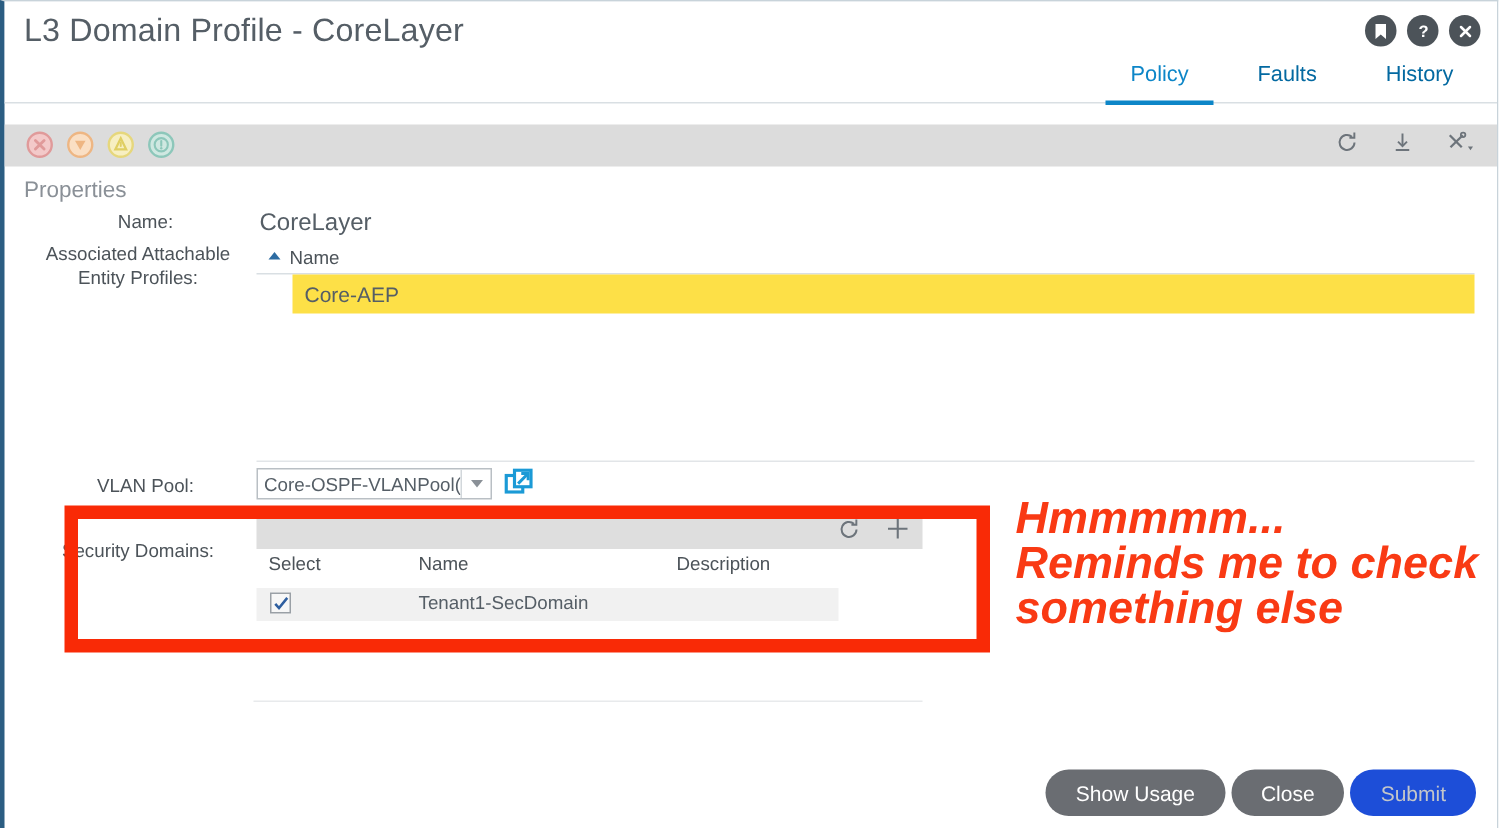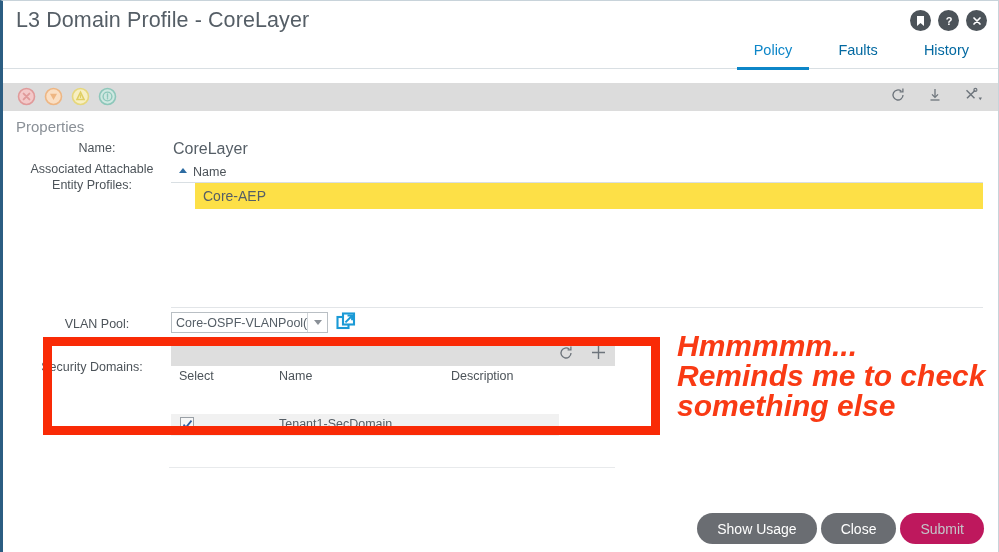--- a/index.html
+++ b/index.html
@@ -274,21 +274,20 @@
   .col-select { left: 8px; }
   .col-name { left: 108px; }
   .col-desc { left: 280px; }
   .sec-row {
     position: absolute;
     left: 168px;
     top: 391px;
     width: 388px;
     height: 22px;
     background: #f1f1f1;
-    margin-top: 22px;
   }
   .chk {
     position: absolute;
     left: 9px;
     top: 3px;
     width: 14px;
     height: 14px;
     border: 1px solid #9aa0a6;
     background: #f7f7f7;
     box-sizing: border-box;
@@ -357,21 +356,21 @@
     cursor: pointer;
     border: none;
     font-family: "Liberation Sans", sans-serif;
     padding: 0 20px;
   }
   .btn-primary {
     background: #6a6d72;
     color: #ffffff;
   }
   .btn-disabled {
-    background: #be185d;
+    background: #1d4ed8;
     color: #c3c6c9;
     cursor: default;
   }
 </style>
 </head>
 <body>
 
 <div id="app">
 
   <div class="titlebar">

